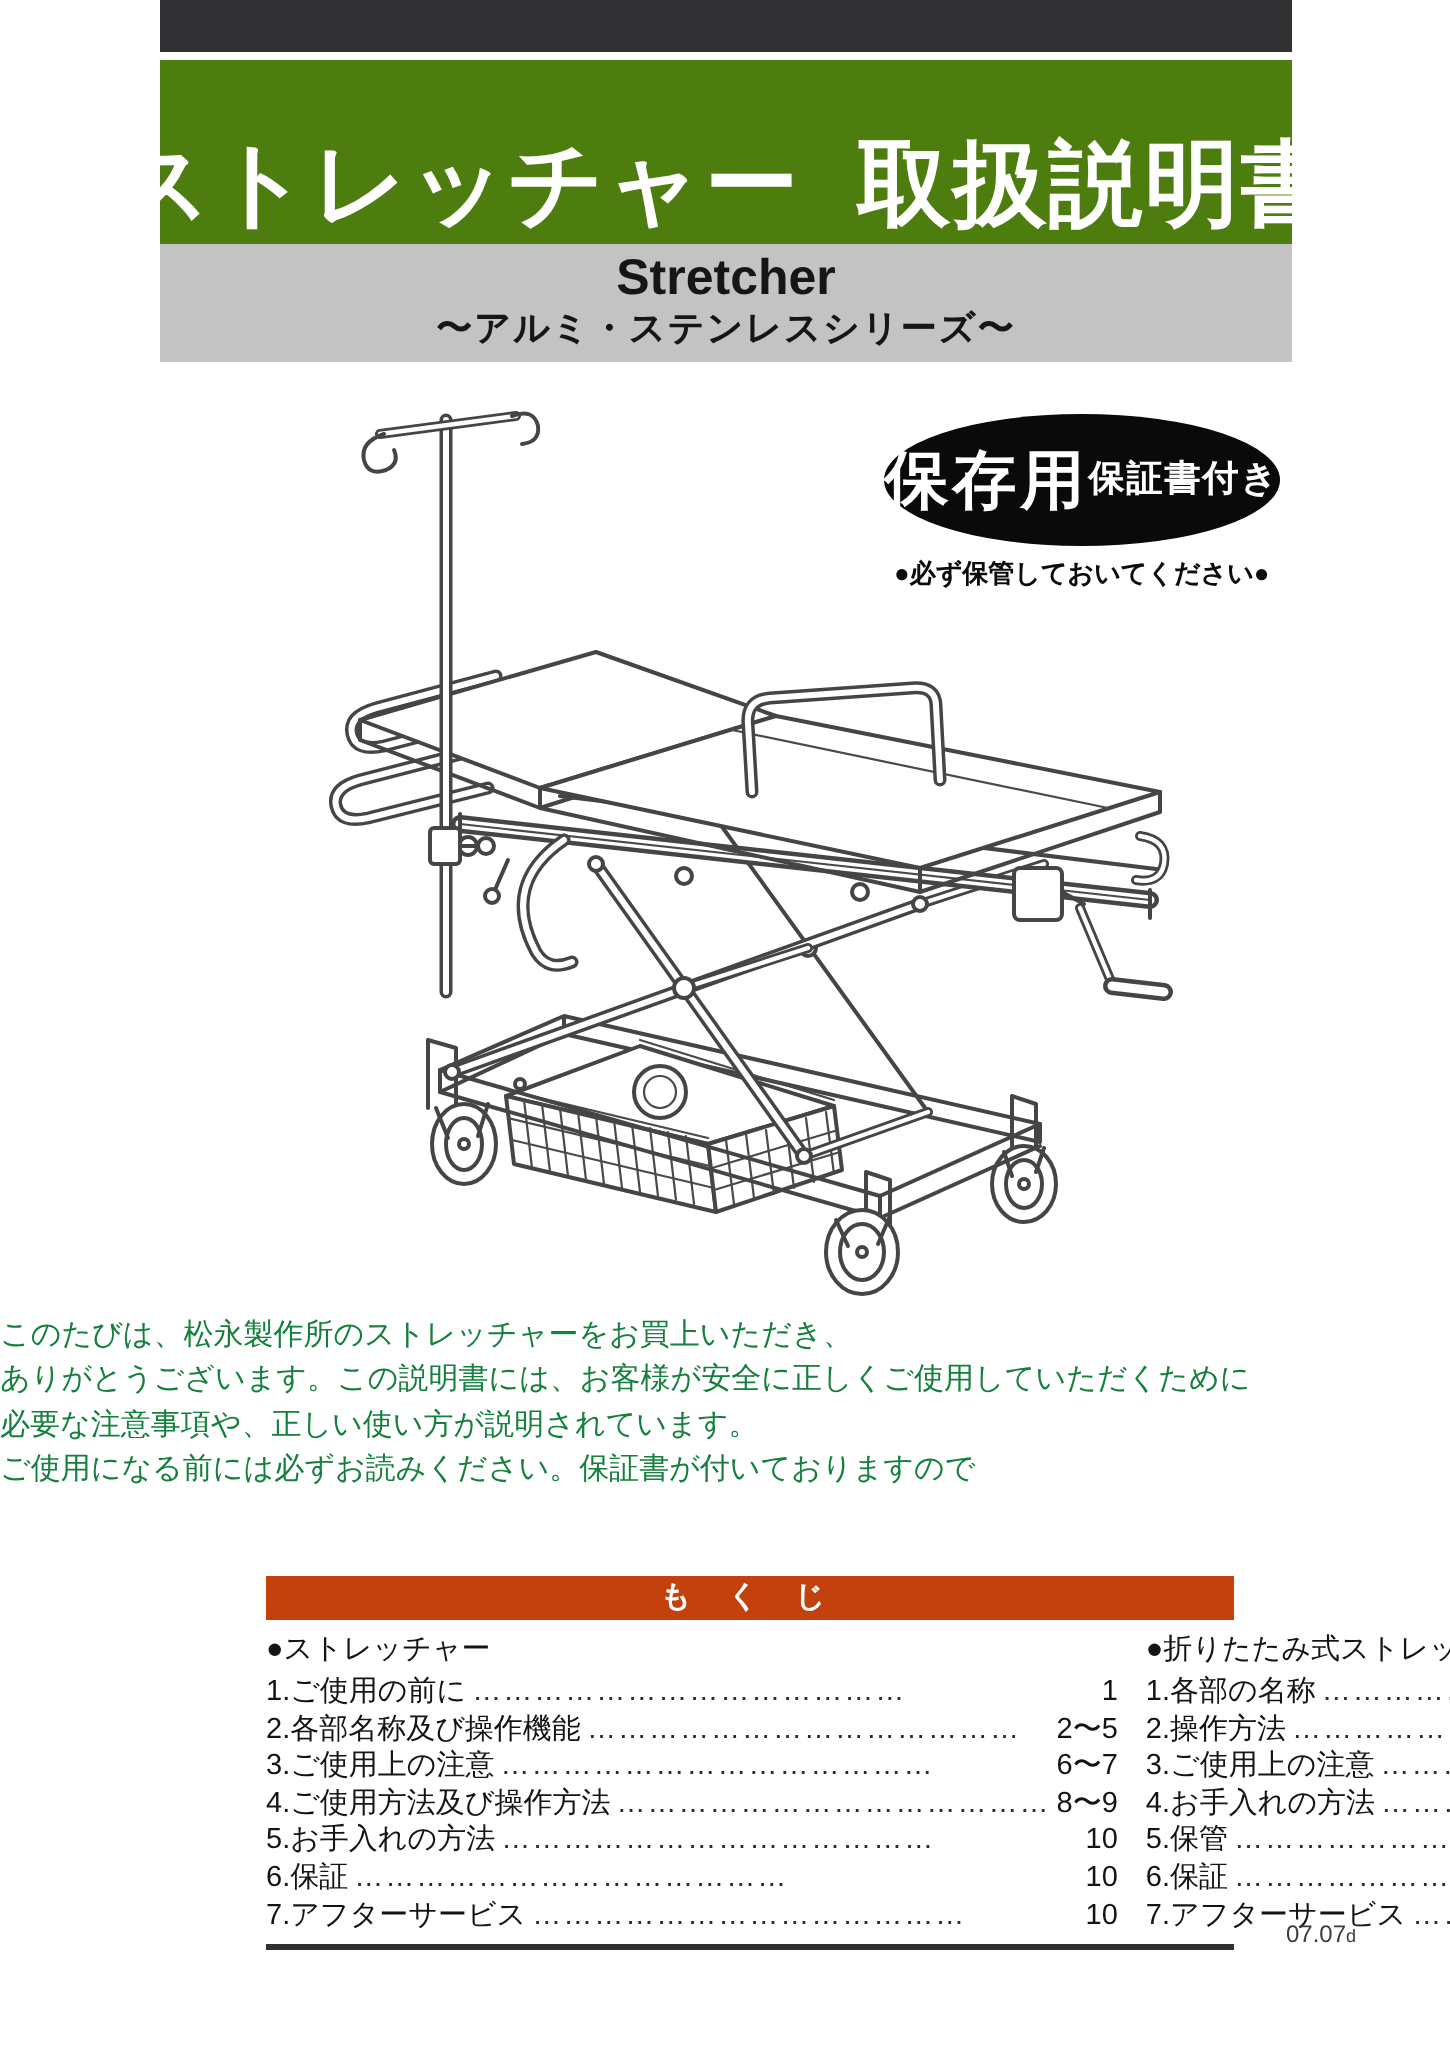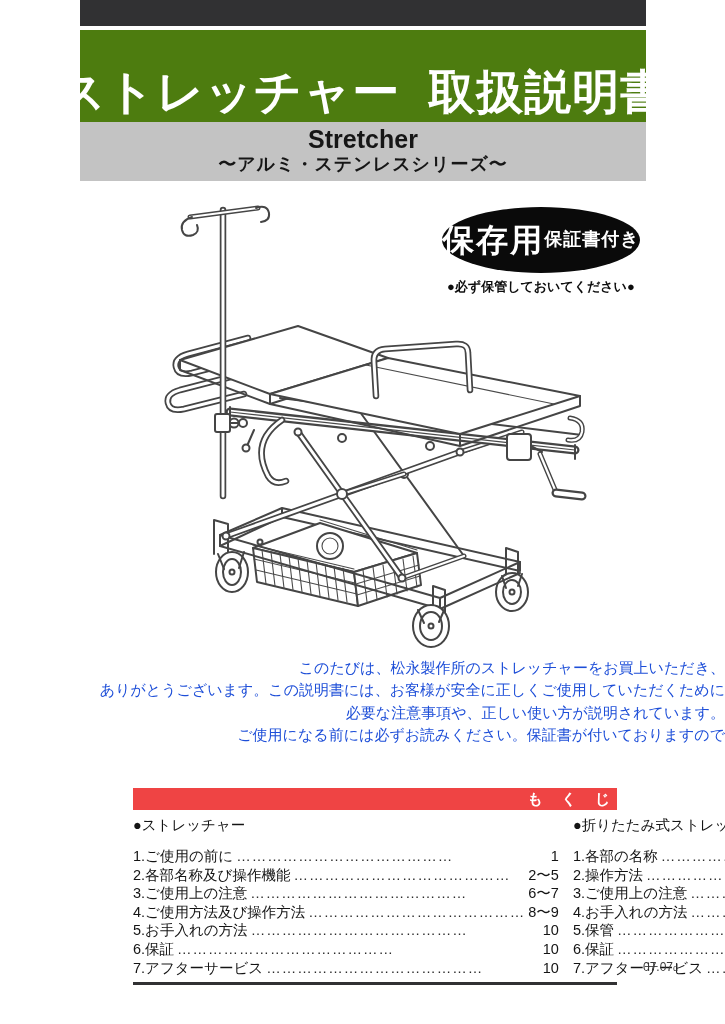--- a/index.html
+++ b/index.html
@@ -51,33 +51,33 @@
   svg .w   { fill:#ffffff; stroke:#454545; stroke-width:2; stroke-linejoin:round; }
   svg .o   { stroke:#454545; fill:none; stroke-width:6.5; stroke-linecap:round; stroke-linejoin:round; }
   svg .i   { stroke:#ffffff; fill:none; stroke-width:3;   stroke-linecap:round; stroke-linejoin:round; }
   svg .o5  { stroke:#454545; fill:none; stroke-width:5;   stroke-linecap:round; stroke-linejoin:round; }
   svg .i2  { stroke:#ffffff; fill:none; stroke-width:2.2; stroke-linecap:round; stroke-linejoin:round; }
   svg .o9  { stroke:#454545; fill:none; stroke-width:9;   stroke-linecap:round; }
   svg .i4  { stroke:#ffffff; fill:none; stroke-width:4.5; stroke-linecap:round; }
   
   .intro {
     position:absolute; left:0; top:657px; width:725px;
-    text-align:right; font-size:15px; line-height:22.3px; color:#1d4ed8;
+    text-align:left; font-size:15px; line-height:22.3px; color:#15803d;
   }
   
   .toc { position:absolute; left:133px; top:788px; width:484px; }
   .toc-bar {
-    height:22px; background:#ef4444; color:#ffffff;
-    font-size:15px; font-weight:bold; line-height:22px; text-align:right;
+    height:22px; background:#c2410c; color:#ffffff;
+    font-size:15px; font-weight:bold; line-height:22px; text-align:center;
     letter-spacing:7px;
   }
   .toc-cols { display:flex; gap:14px; padding-top:5px; }
   .toc-col { flex:1; }
   .toc-col.right { flex:1.07; }
-  .toc-head { font-size:14.5px; line-height:20px; margin-bottom:12px; color:#141414; }
+  .toc-head { font-size:14.5px; line-height:20px; margin-bottom:2px; color:#141414; }
   .toc-item { display:flex; align-items:flex-end; font-size:14.5px; line-height:18.6px; color:#141414; }
   .toc-item .lbl { white-space:nowrap; }
   .toc-item .leader { flex:1; overflow:hidden; white-space:nowrap; padding:0 3px; letter-spacing:1px; color:#2a2a2a; }
   .toc-item .pg { white-space:nowrap; }
   .toc-rule { border-bottom:3px solid #313133; margin-top:5px; }
   
   .footer-version {
     position:absolute; left:643px; top:960px; font-size:12px; color:#3b3b3b; white-space:nowrap;
   }
   .footer-version .sfx { font-size:9px; }

